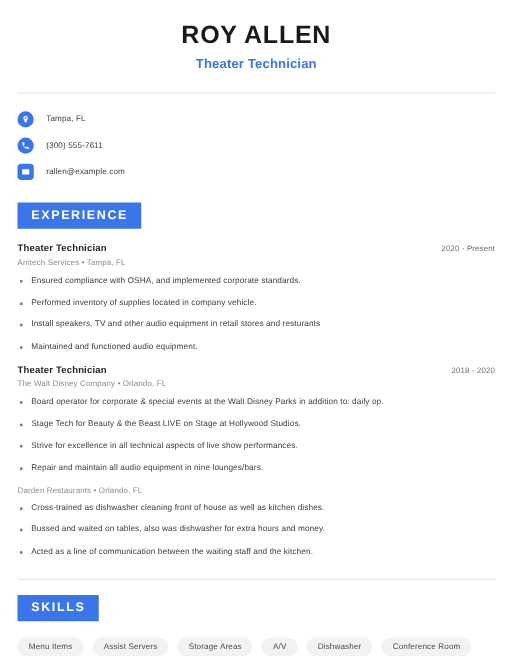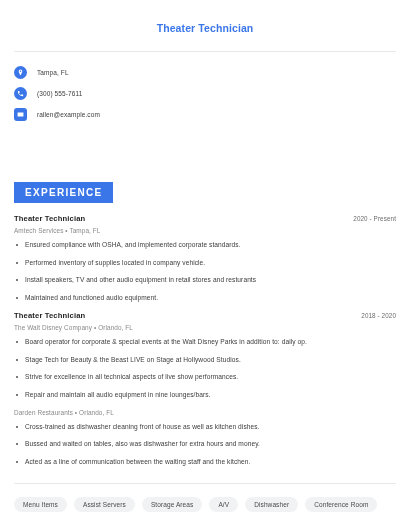--- a/index.html
+++ b/index.html
@@ -86,21 +86,20 @@
 
   
   .badge {
     display: inline-block;
     background: #3b76e8;
     color: #ffffff;
     font-size: 10px;
     font-weight: bold;
     letter-spacing: 1.3px;
     padding: 5px 11px 5px 11px;
-    margin-top: 43px;
   }
   .section-experience {
     padding-top: 13px;
   }
   .section-skills {
     padding-top: 12px;
   }
 
   
   .jobs {
@@ -175,20 +174,21 @@
     letter-spacing: 0.1px;
     white-space: nowrap;
   }
 </style>
 </head>
 <body>
 
 <div class="page">
 
   <div class="header">
+    <div class="name">ROY ALLEN</div>
     <div class="job-title">Theater Technician</div>
   </div>
 
   <div class="divider"></div>
 
   <div class="contact">
 
     <div class="contact-row">
       <span class="c-icon">
         <svg width="7" height="7" viewBox="0 0 24 24" fill="#ffffff">
@@ -258,20 +258,23 @@
         <li>Cross-trained as dishwasher cleaning front of house as well as kitchen dishes.</li>
         <li>Bussed and waited on tables, also was dishwasher for extra hours and money.</li>
         <li>Acted as a line of communication between the waiting staff and the kitchen.</li>
       </ul>
     </div>
 
   </div>
 
   <div class="divider section-gap"></div>
 
+  <div class="section-skills">
+    <span class="badge">SKILLS</span>
+  </div>
 
   <div class="skills">
     <span class="chip">Menu Items</span>
     <span class="chip">Assist Servers</span>
     <span class="chip">Storage Areas</span>
     <span class="chip">A/V</span>
     <span class="chip">Dishwasher</span>
     <span class="chip">Conference Room</span>
 
   </div>

